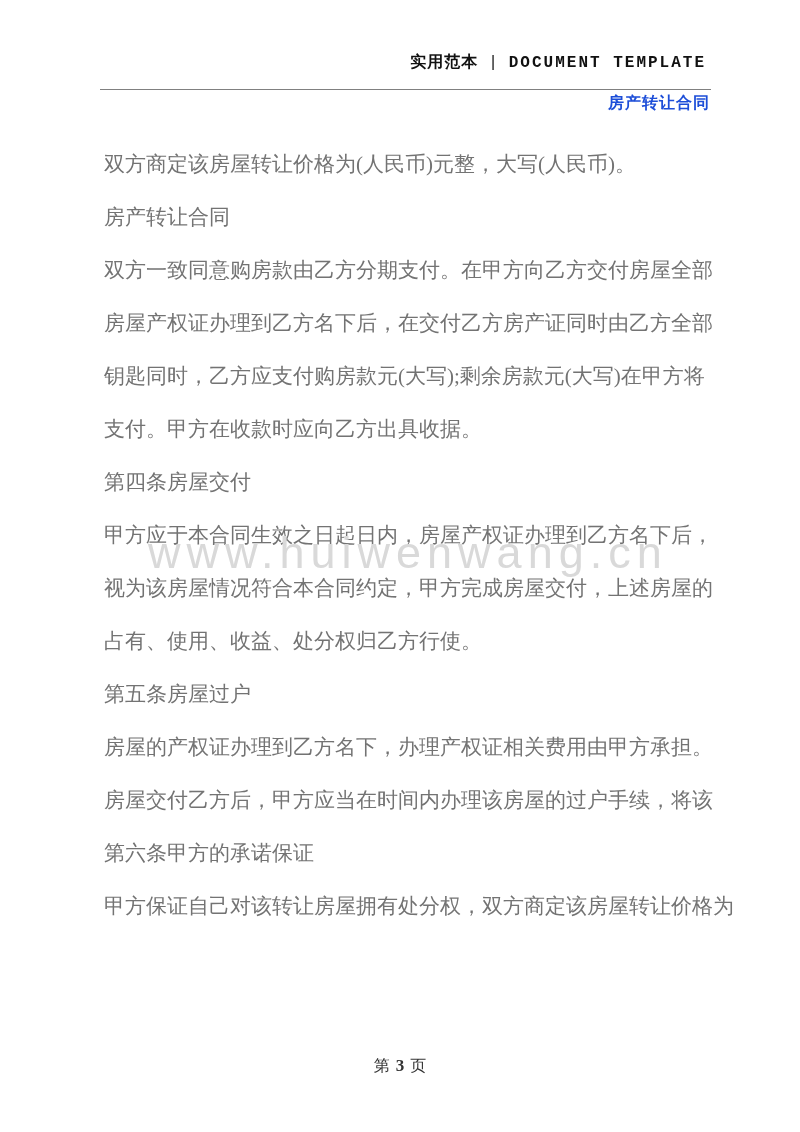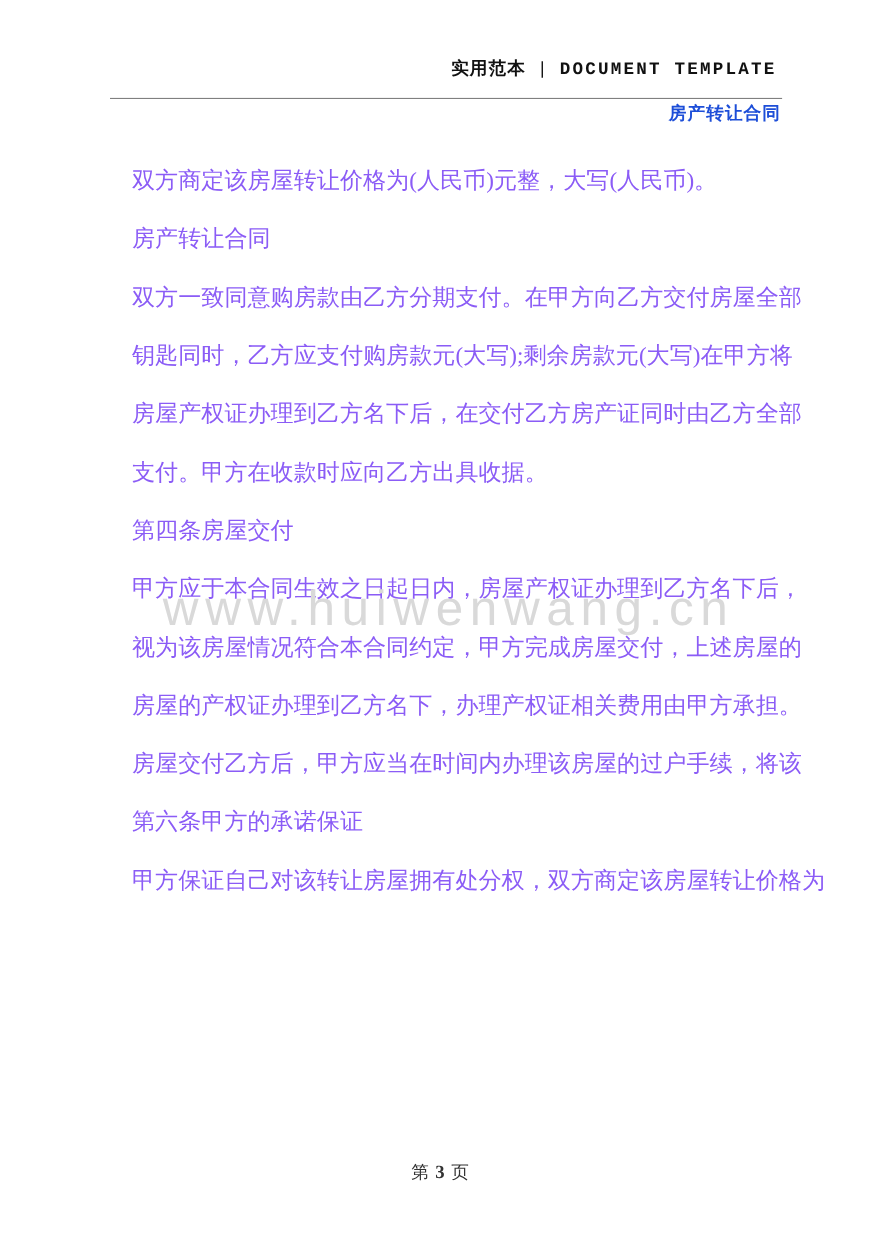--- a/index.html
+++ b/index.html
@@ -58,22 +58,21 @@
     letter-spacing: 1px;
   }
   
   .doc-body {
     position: absolute;
     top: 138px;
     left: 104px;
     width: 612px;
     font-size: 21px;
     line-height: 53px;
-    color: #8b5cf6;
-    margin-left: 16px;
+    color: #737373;
   }
   .doc-body p {
     margin: 0;
     padding: 0;
     white-space: nowrap;
   }
   
   .watermark {
     position: absolute;
     top: 527px;
@@ -117,34 +116,36 @@
   <div class="doc-title">房产转让合同</div>
 
   <main class="doc-body">
 
       <p class="line body"><span>双方商定该房屋转让价格为(人民币)元整，大写(人民币)。</span></p>
 
       <p class="line heading"><span>房产转让合同</span></p>
 
       <p class="line body"><span>双方一致同意购房款由乙方分期支付。在甲方向乙方交付房屋全部</span></p>
 
+      <p class="line body"><span>房屋产权证办理到乙方名下后，在交付乙方房产证同时由乙方全部</span></p>
+
       <p class="line body"><span>钥匙同时，乙方应支付购房款元(大写);剩余房款元(大写)在甲方将</span></p>
-
-      <p class="line body"><span>房屋产权证办理到乙方名下后，在交付乙方房产证同时由乙方全部</span></p>
 
       <p class="line body"><span>支付。甲方在收款时应向乙方出具收据。</span></p>
 
       <p class="line heading"><span>第四条房屋交付</span></p>
 
       <p class="line body"><span>甲方应于本合同生效之日起日内，房屋产权证办理到乙方名下后，</span></p>
 
 
       <p class="line body"><span>视为该房屋情况符合本合同约定，甲方完成房屋交付，上述房屋的</span></p>
 
+      <p class="line body"><span>占有、使用、收益、处分权归乙方行使。</span></p>
 
+      <p class="line heading"><span>第五条房屋过户</span></p>
 
       <p class="line body"><span>房屋的产权证办理到乙方名下，办理产权证相关费用由甲方承担。</span></p>
 
       <p class="line body"><span>房屋交付乙方后，甲方应当在时间内办理该房屋的过户手续，将该</span></p>
 
       <p class="line heading"><span>第六条甲方的承诺保证</span></p>
 
       <p class="line body"><span>甲方保证自己对该转让房屋拥有处分权，双方商定该房屋转让价格为</span></p>
     </main>
 

